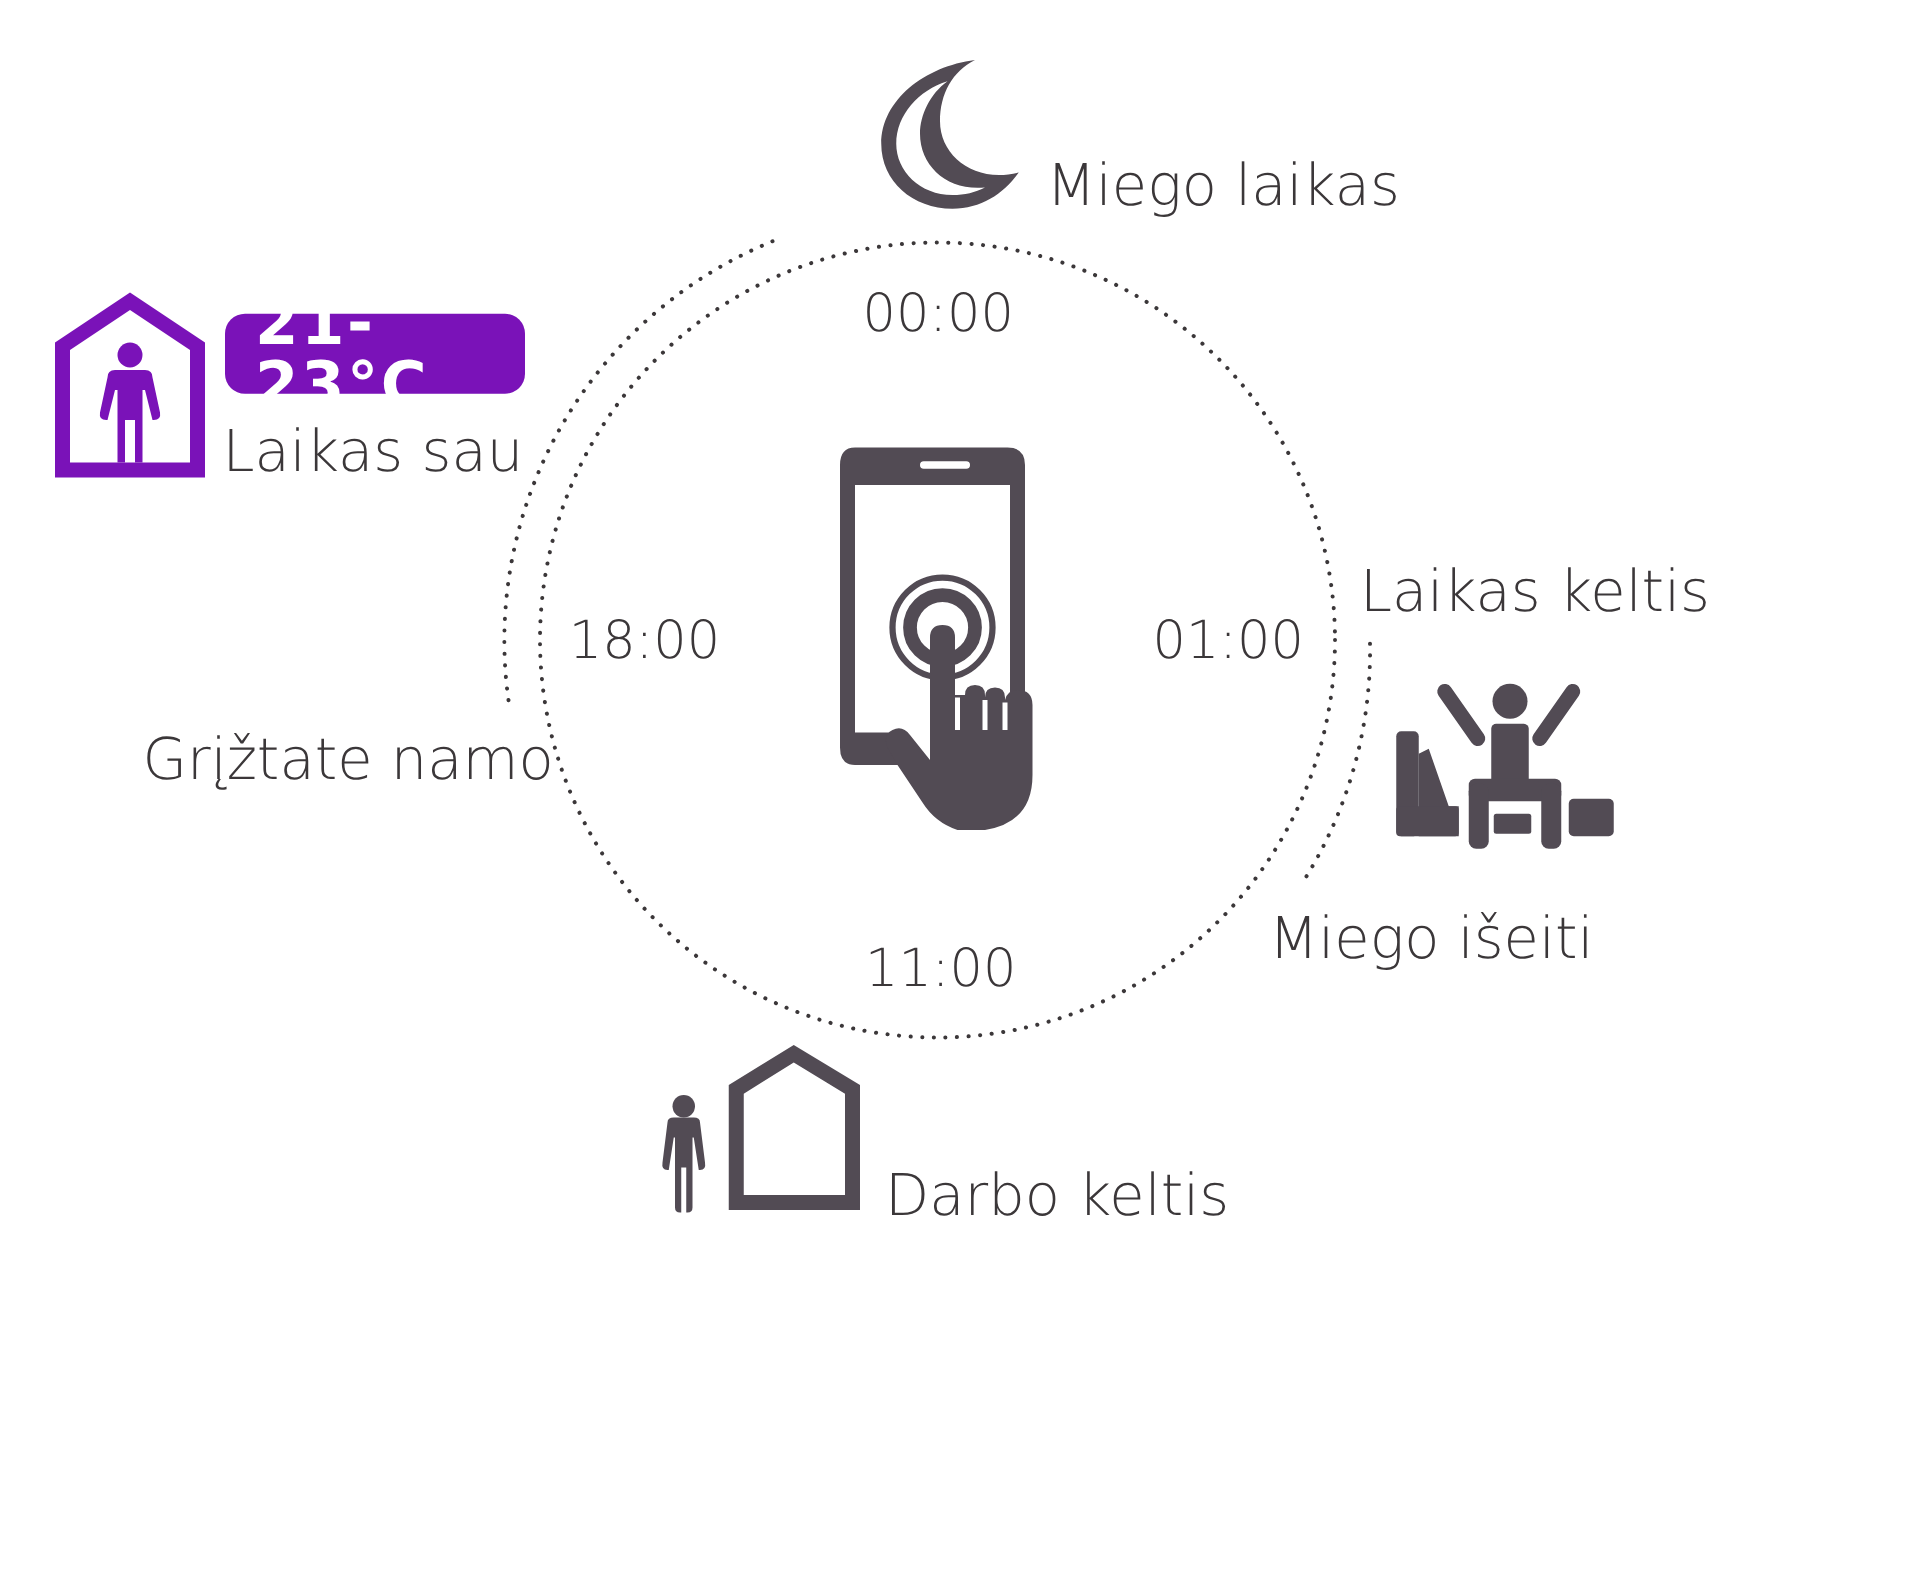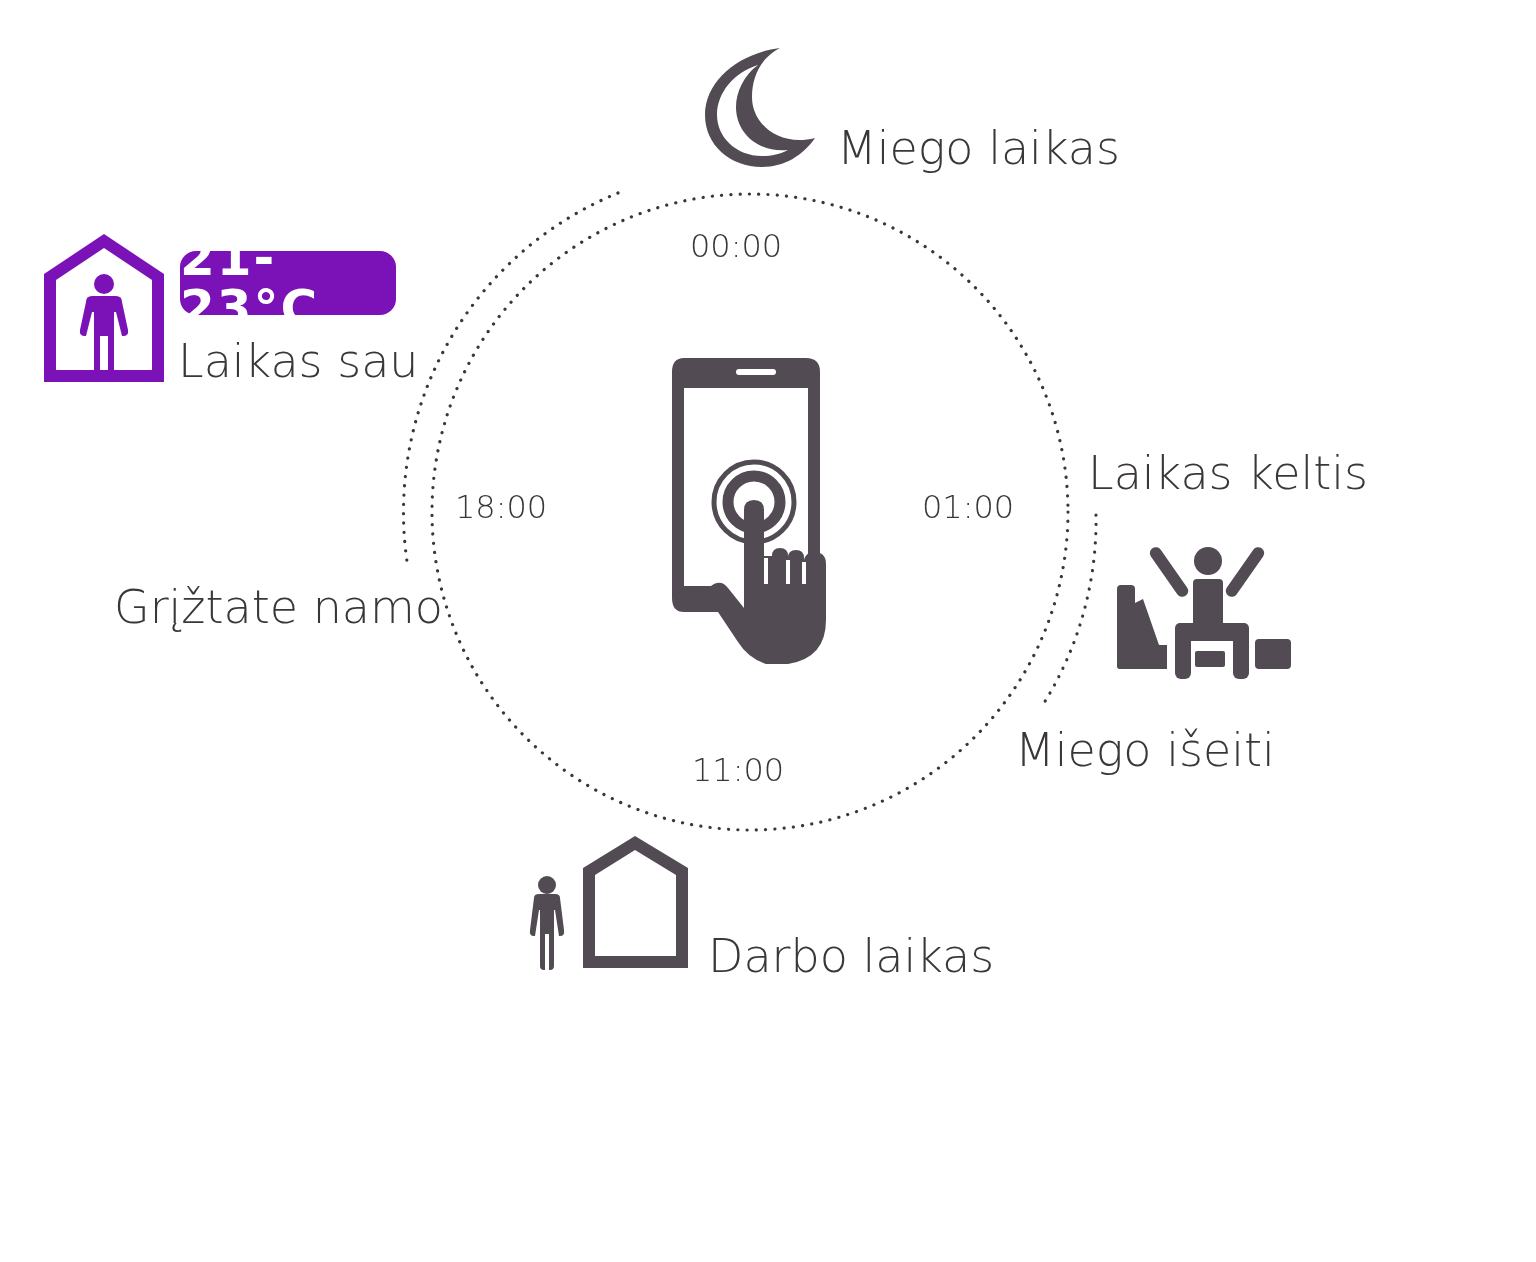--- a/index.html
+++ b/index.html
@@ -1,20 +1,20 @@
 <!DOCTYPE html>
 <html><head>
   <meta charset="utf-8">
   <style>
     html, body { margin: 0; padding: 0; background: #ffffff; }
     body { width: 1536px; height: 1262px; position: relative; overflow: hidden;
       font-family: "DejaVu Sans", "Liberation Sans", sans-serif; color: #3a3639; }
     .abs { position: absolute; }
     .label { font-size: 46px; font-weight: 300; letter-spacing: 0px; white-space: nowrap; line-height: 1; color: #3b3739; text-align: center; }
-    .time { font-size: 32px; font-weight: 300; white-space: nowrap; line-height: 1; color: #3b3739; }
+    .time { font-size: 42px; font-weight: 300; white-space: nowrap; line-height: 1; color: #3b3739; }
     .badge { background: #7a12b8; color: #fff; border-radius: 16px; font-weight: bold;
       font-size: 50px; line-height: 1; display: flex; align-items: center; justify-content: center;
       letter-spacing: 2px; }
     svg { overflow: visible; }
   </style>
 </head>
 <body>
 
 <svg class="abs" style="left:0;top:0" width="1536" height="1262">
   <circle cx="750" cy="512" r="318" fill="none" stroke="#3b3739" stroke-width="3.2" stroke-dasharray="0.1 9.2" stroke-linecap="round"></circle>
@@ -51,32 +51,32 @@
 </svg>
 <div class="abs label" style="left:1015px;top:727px;">Miego išeiti</div>
 
 <svg class="abs" style="left:520px;top:830px" width="175" height="145" viewBox="0 0 175 145">
   <g fill="#524b54">
     <circle cx="27" cy="55" r="9"></circle>
     <path d="M 14 68 Q 14 64 19 64 L 35 64 Q 40 64 40 68 L 44 100 Q 45 106 40 106 L 39 106 L 35 80 L 34 80 L 34 136 Q 34 140 30 140 L 29 140 L 29 104 L 25 104 L 25 140 L 24 140 Q 20 140 20 136 L 20 80 L 19 80 L 15 106 L 14 106 Q 9 106 10 100 Z"></path>
     <path d="M 63 38 L 115 6 L 168 38 L 168 138 L 63 138 Z M 75 45 L 75 126 L 156 126 L 156 45 L 115 20 Z" fill-rule="evenodd"></path>
   </g>
 </svg>
-<div class="abs label" style="left:708px;top:933px;">Darbo laikas</div>
+<div class="abs label" style="left:708px;top:933px;">Darbo keltis</div>
 
 <div class="abs label" style="left:114px;top:584px;">Grįžtate namo</div>
 
 <svg class="abs" style="left:44px;top:232px" width="120" height="152" viewBox="0 0 120 152">
   <g fill="#7a12b8">
     <path d="M 0 42 L 60 2 L 120 42 L 120 150 L 0 150 Z M 12 48 L 12 138 L 108 138 L 108 48 L 60 16 Z" fill-rule="evenodd"></path>
     <circle cx="60" cy="52" r="10"></circle>
     <path d="M 42 70 Q 42 64 48 64 L 72 64 Q 78 64 78 70 L 84 98 Q 85 104 79 104 L 78 104 L 72 80 L 70 80 L 70 138 L 64 138 L 64 104 L 56 104 L 56 138 L 50 138 L 50 80 L 48 80 L 42 104 L 41 104 Q 35 104 36 98 Z"></path>
   </g>
 </svg>
-<div class="abs badge" style="left:180px;top:251px;width:216px;height:64px;">21-23°C</div>
+<div class="abs badge" style="left:180px;top:251px;width:216px;height:64px;padding-left:24px;">21-23°C</div>
 <div class="abs label" style="left:178px;top:338px;">Laikas sau</div>
 
 <svg class="abs" style="left:670px;top:358px" width="165" height="310" viewBox="0 0 165 310">
   <g fill="#524b54">
     <path d="M 14 0 L 136 0 Q 150 0 150 14 L 150 200 L 138 200 L 138 30 L 14 30 L 14 228 L 44 228 L 52 254 L 14 254 Q 2 254 2 240 L 2 14 Q 2 0 14 0 Z" transform="translate(0,0)"></path>
     <rect x="66" y="11" width="40" height="6" rx="3" fill="#ffffff"></rect>
     <circle cx="84" cy="144" r="40" fill="none" stroke="#524b54" stroke-width="5"></circle>
     <circle cx="84" cy="144" r="26" fill="none" stroke="#524b54" stroke-width="11"></circle>
     <path d="M 74 152 Q 74 142 84 142 Q 94 142 94 152 L 94 198 L 102 198 Q 102 190 110 190 Q 118 190 118 198 L 118 200 Q 118 192 126 192 Q 134 192 134 200 L 134 202 Q 136 194 144 194 Q 156 194 156 206 L 156 262 Q 156 300 118 306 L 96 306 Q 78 300 68 284 L 48 254 L 40 240 Q 36 230 44 226 Q 52 222 58 230 L 74 250 Z" fill="#524b54" stroke="#ffffff" stroke-width="0"></path>
     <rect x="94" y="200" width="4" height="26" fill="#ffffff"></rect>

